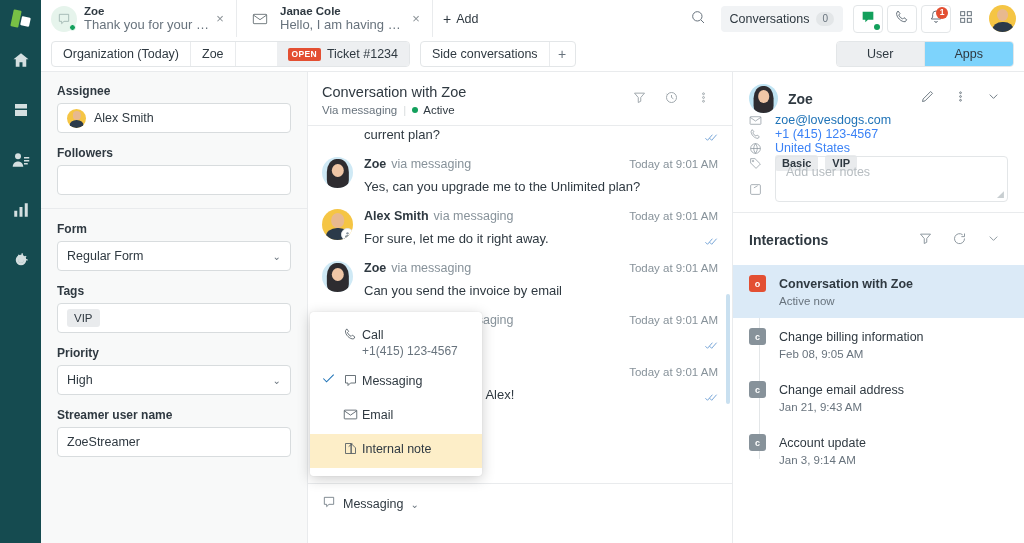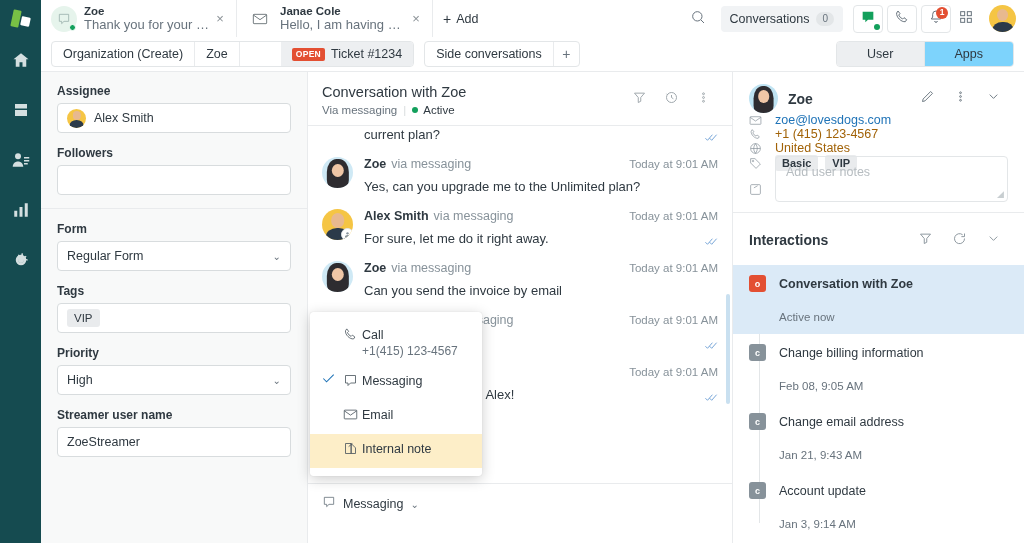--- a/index.html
+++ b/index.html
@@ -241,21 +241,21 @@
   .right { width: 292px; flex: 0 0 292px; border-left: 1px solid #e9ebed; background: #fff; display: flex; flex-direction: column; }
   .user-card { padding: 12px 16px 10px 16px; }
   .uc-head { display: flex; align-items: center; }
   .uc-av { width: 29px; height: 29px; border-radius: 50%; overflow: hidden; margin-right: 10px; flex: 0 0 29px; background: #cfe9f5; position: relative; }
   .uc-name { font-size: 14px; font-weight: bold; color: #2f3941; }
   .uc-acts { margin-left: auto; display: flex; align-items: center; gap: 3px; }
   .uc-acts .ic-btn svg { width: 15px; height: 15px; stroke: #68737d; }
   .uc-row { display: flex; align-items: center; }
   .uc-row .ri { width: 26px; flex: 0 0 26px; display: flex; align-items: center; }
   .uc-row .ri svg { width: 13px; height: 13px; stroke: #87929a; fill: none; stroke-width: 1.3; }
-  .uc-row .rv { font-size: 12.5px; color: #a16207; }
+  .uc-row .rv { font-size: 12.5px; color: #3b82f6; }
   .uc-row .rv.link { color: #1f73b7; cursor: pointer; }
   .uc-row .chips { display: flex; gap: 7px; }
   .uc-row .chip { background: #e9ebed; color: #2f3941; font-size: 11px; font-weight: bold; padding: 2px 7px; border-radius: 3px; }
   .notes {
     margin-top: 11px; margin-left: 26px; border: 1px solid #e3e6e8; border-radius: 4px;
     height: 46px; padding: 8px 10px; font-size: 12.5px; color: #b6bcc0; position: relative; cursor: text;
   }
   .notes .grip { position: absolute; right: 3px; bottom: 2px; color: #c8ced1; font-size: 9px; }
   .sec-sep { height: 1px; background: #e9ebed; }
 
@@ -269,21 +269,21 @@
   .irow.sel { background: #dbeaf7; }
   .ibadge {
     width: 17px; height: 17px; border-radius: 3px; flex: 0 0 17px; margin-right: 13px;
     display: flex; align-items: center; justify-content: center; color: #fff;
     font-size: 9px; font-weight: bold; position: relative; z-index: 2; margin-top: 1px;
   }
   .ibadge.o { background: #e34f32; }
   .ibadge.c { background: #87929a; }
   .ittl { font-size: 12.5px; color: #2f3941; line-height: 16px; }
   .irow.sel .ittl { font-weight: bold; }
-  .isub { font-size: 11.5px; color: #68737d; line-height: 16px; margin-top: 17px; }
+  .isub { font-size: 11.5px; color: #68737d; line-height: 16px; margin-top: 1px; }
 
   
   .ph-man::after {
     content: ''; position: absolute; left: 50%; bottom: -24%; width: 78%; height: 62%;
     transform: translateX(-50%); background: #2b3a4a; border-radius: 46% 46% 0 0;
   }
   .ph-man::before {
     content: ''; position: absolute; left: 50%; top: 14%; width: 44%; height: 46%;
     transform: translateX(-50%); background: #e8b98f; border-radius: 50%;
   }
@@ -442,21 +442,21 @@
               </svg>
           </span>
         </div>
         <div class="avatar-top ph-man"></div>
       </div>
     </div>
 
     <div class="crumbbar">
       <div class="crumbgroup">
         <div class="crumb">
-          <span>Organization (Create)</span>
+          <span>Organization (Today)</span>
         </div>
         <div class="crumb">
           <span>Zoe</span>
         </div>
         <div class="crumb active">
           <span class="open-badge">OPEN</span>
           <span>Ticket #1234</span>
         </div>
       </div>
       <div class="sidec">

